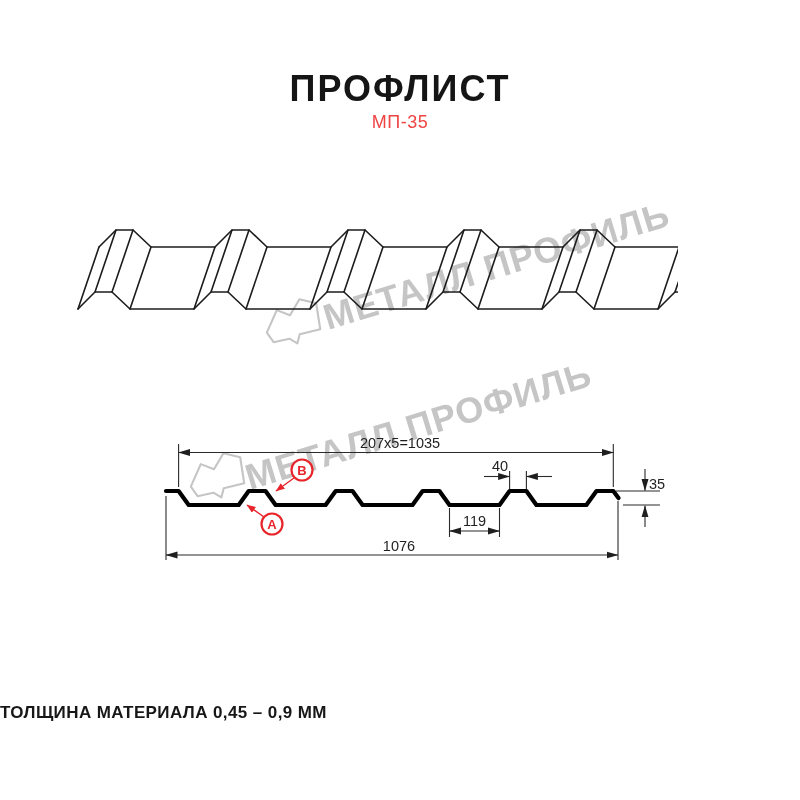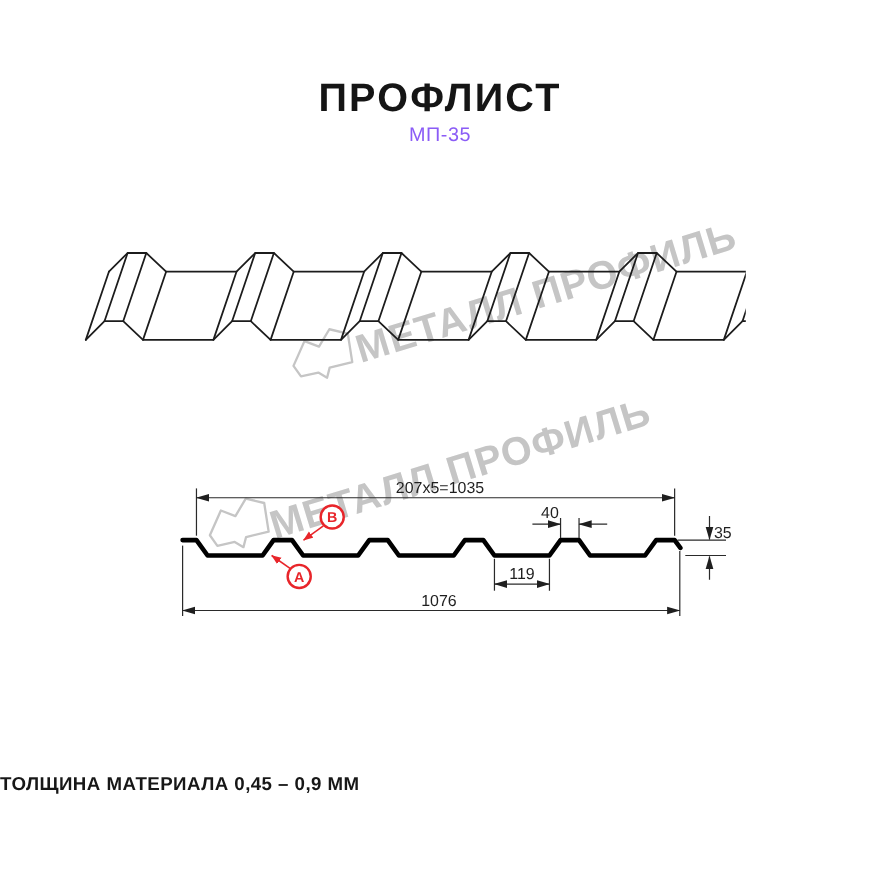--- a/index.html
+++ b/index.html
@@ -1,21 +1,21 @@
 <!DOCTYPE html>
 <html><head>
 <meta charset="utf-8">
 <style>
   html,body{margin:0;padding:0;background:#ffffff;}
   .page{position:relative;width:678px;height:800px;background:#fff;overflow:hidden;
         font-family:"Liberation Sans",sans-serif;}
   .title{position:absolute;left:0;top:68px;width:800px;text-align:center;
          font-size:36px;font-weight:700;letter-spacing:2px;color:#151515;}
   .subtitle{position:absolute;left:0;top:112px;width:800px;text-align:center;
-            font-size:18px;font-weight:500;letter-spacing:.5px;color:#8b5cf6;}
+            font-size:18px;font-weight:500;letter-spacing:.5px;color:#ef4444;}
   .footer{position:absolute;left:0;top:703px;width:800px;text-align:left;
           font-size:17px;font-weight:700;letter-spacing:.4px;color:#171717;}
   svg{position:absolute;left:0;top:0;}
   svg text{font-family:"Liberation Sans",sans-serif;}
   .dimtxt{font-size:14.5px;fill:#1f1f1f;}
   .wmtxt{font-size:36px;font-weight:700;letter-spacing:1px;fill:#c5c5c5;}
   .redlbl{font-size:13px;font-weight:700;fill:#e8252a;}
 </style>
 </head>
 <body>

